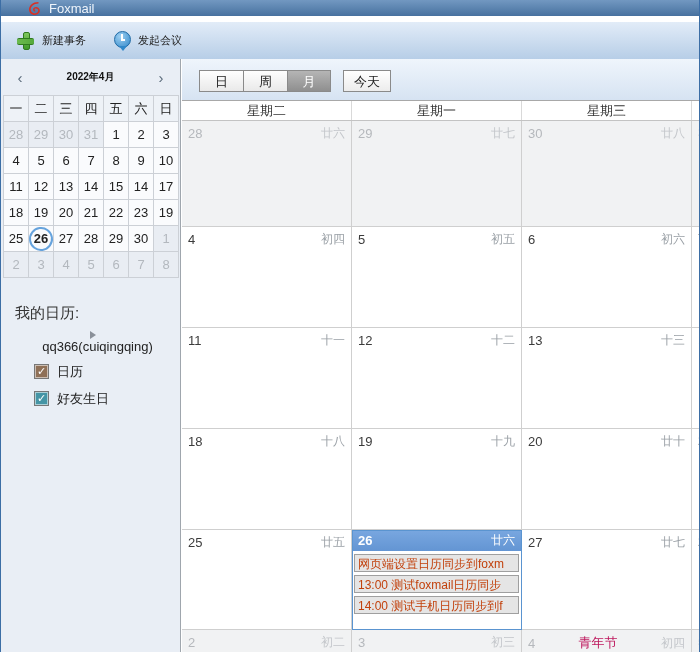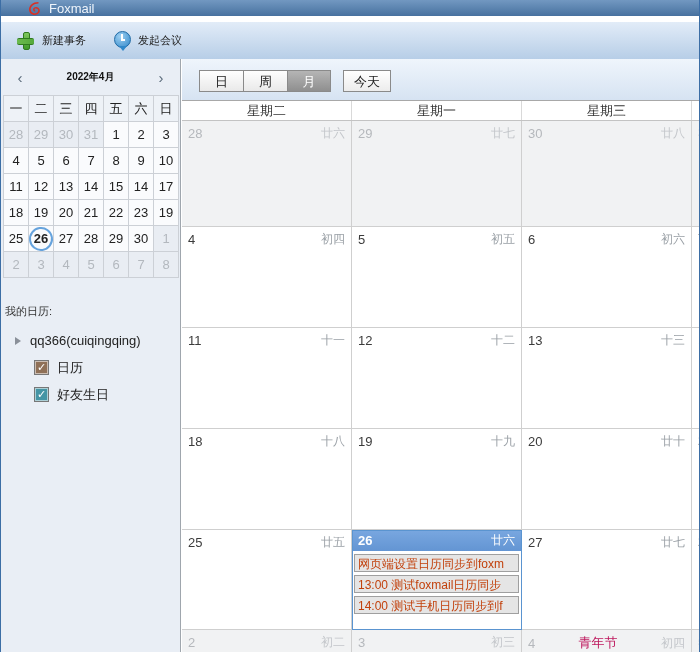--- a/index.html
+++ b/index.html
@@ -31,23 +31,23 @@
   .minical-head .nav{color:#5a6a7a;font-size:15px;cursor:pointer;width:14px;text-align:center;}
   .minical-head .mtitle{font-weight:bold;font-size:10px;color:#111;}
   table.minical{border-collapse:collapse;margin:0 0 0 2px;}
   table.minical td,table.minical th{width:24px;height:25px;text-align:center;font-size:13px;border:1px solid #ccd0d6;padding:0;}
   table.minical th{font-weight:normal;color:#222;background:#eef2f7;}
   table.minical td{color:#222;background:#fafbfd;cursor:pointer;position:relative;}
   table.minical td.out{color:#b3b8be;background:#e9edf3;}
   table.minical td.sel{font-weight:bold;}
   table.minical td.sel:after{content:"";position:absolute;left:0px;top:1px;width:20px;height:20px;border:2px solid #66a3dd;border-radius:50%;transform:rotate(-8deg);}
 
-  .mycal-label{margin:26px 0 0 4px;font-size:11px;color:#333;}
+  .mycal-label{margin:26px 0 0 14px;font-size:15px;color:#333;}
   .tree{margin-top:8px;}
-  .tree-row{display:flex;align-items:center;height:27px;padding-left:14px;cursor:pointer;font-size:13px;color:#222;}
+  .tree-row{display:flex;align-items:center;height:27px;padding-left:14px;cursor:pointer;font-size:13px;color:#222;flex-direction:column;}
   .tri{width:0;height:0;margin-right:9px;}
   .tri.right{border-top:4px solid transparent;border-bottom:4px solid transparent;border-left:6px solid #8a9099;}
   .tri.down{border-left:4px solid transparent;border-right:4px solid transparent;border-top:6px solid #8a9099;}
   .tree-child{display:flex;align-items:center;height:27px;padding-left:33px;cursor:pointer;font-size:13px;color:#222;}
   .cbox{width:13px;height:13px;border:1px solid #777;margin-right:8px;display:flex;align-items:center;justify-content:center;color:#fff;font-size:11px;line-height:13px;box-shadow:inset 0 0 0 1px rgba(255,255,255,.55);}
 
   
   .main{position:absolute;left:181px;top:59px;width:519px;height:593px;}
   .controls{position:absolute;left:0;top:0;width:100%;height:41px;background:linear-gradient(#eff5fc,#d6e3f2);}
   .seg{position:absolute;left:17px;top:11px;display:flex;}

